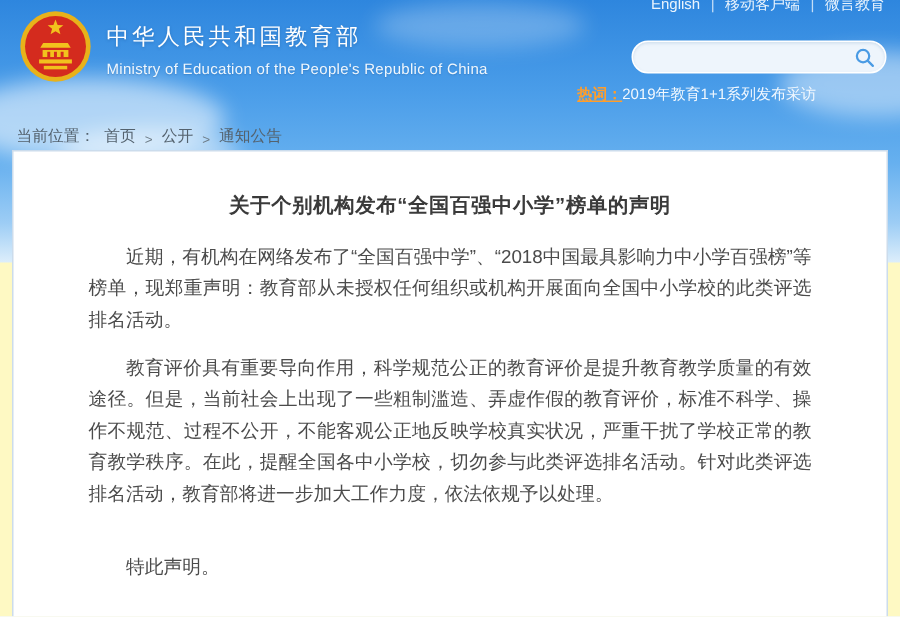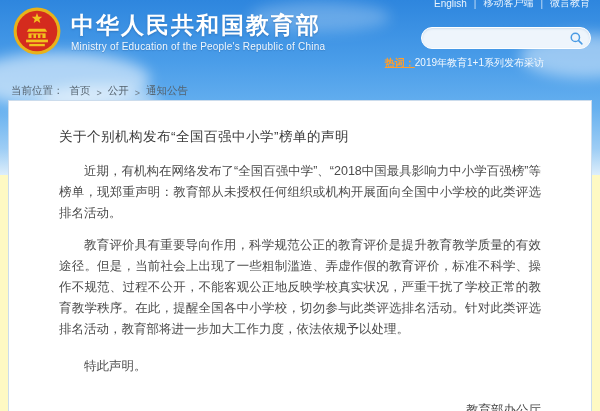--- a/index.html
+++ b/index.html
@@ -26,21 +26,21 @@
   .topnav {
     position:absolute; top:-4px; right:10px; font-size:10px; color:#eaf4fd;
     display:flex; gap:7px; align-items:center; white-space:nowrap;
   }
   .topnav a { color:#eaf4fd; text-decoration:none; cursor:pointer; }
   .topnav .sep { opacity:.8; }
 
   .brand { position:absolute; left:12px; top:6px; display:flex; align-items:center; gap:9px; }
   .emblem { width:50px; height:50px; display:block; }
   .brand-title {
-    color:#fff; font-size:23px; font-weight:bold; letter-spacing:2px;
+    color:#fff; font-size:15px; font-weight:normal; letter-spacing:2px;
     text-shadow:0 1px 2px rgba(25,75,135,.4); line-height:28px;
   }
   .brand-sub {
     color:#f0f7fd; font-size:10px; letter-spacing:.2px; margin-top:2px;
     text-shadow:0 1px 1px rgba(25,75,135,.3);
   }
 
   .search-box {
     position:absolute; top:27px; right:9px; width:170px; height:22px;
     background:#eef5fc; border:1px solid #ffffff; border-radius:12px;
@@ -68,28 +68,28 @@
   .breadcrumb a { color:#54626e; text-decoration:none; cursor:pointer; }
   .breadcrumb .sep { color:#6d7b86; font-size:9px; }
 
   
   .panel {
     position:absolute; left:8px; top:100px; width:584px; height:311px;
     background:#ffffff; border:1px solid #ccdcec; border-bottom:none;
     padding:0 50px;
   }
   .article-title {
-    text-align:left; font-size:13.5px; font-weight:normal; color:#3a3a3a;
+    text-align:center; font-size:13.5px; font-weight:bold; color:#3a3a3a;
     letter-spacing:.5px; margin:27px 0 15px;
   }
   .panel p {
     font-size:12.5px; color:#4b4b4b; line-height:21px; text-indent:2em;
     text-align:justify; margin:0 0 11px;
   }
-  .panel p.closing { margin-top:16px; }
+  .panel p.closing { margin-top:28px; }
   .signature { text-align:right; font-size:12.5px; color:#4b4b4b; }
   .signature .signer { margin-top:25px; }
 </style>
 </head>
 <body>
 
 <div class="page">
 
   <div class="sky">
     <div class="cloud c1"></div>

